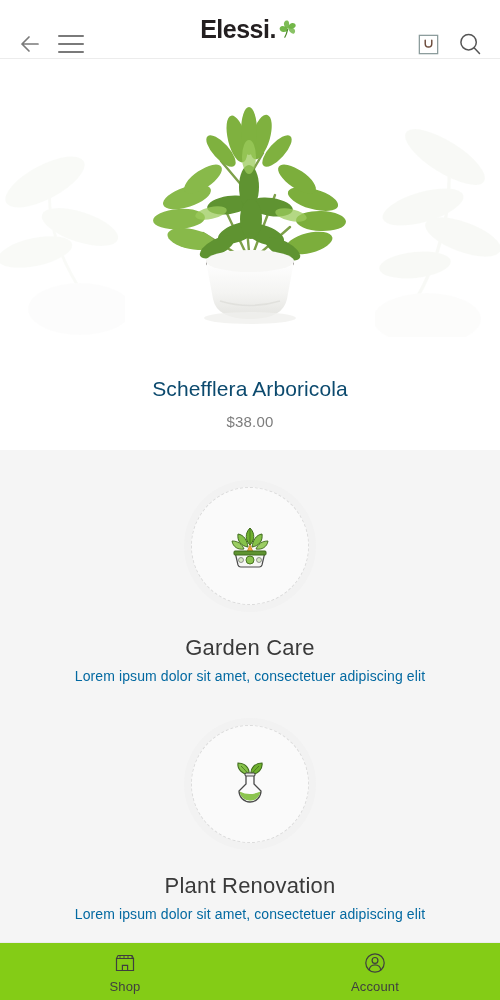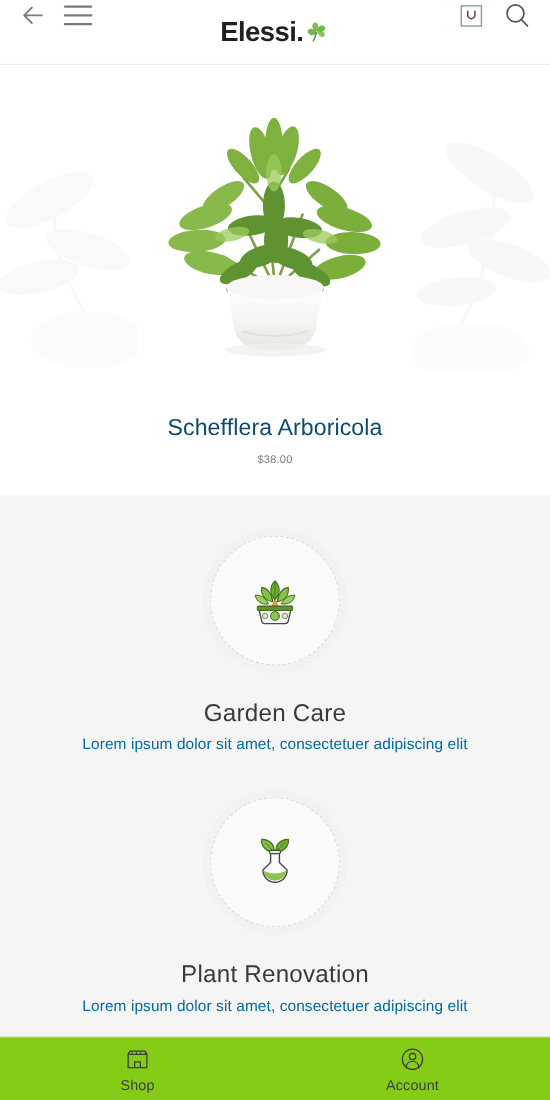--- a/index.html
+++ b/index.html
@@ -14,21 +14,21 @@
     position:relative;
     width:500px; height:1000px;
     display:flex; flex-direction:column;
     background:#ffffff;
   }
 
   
   .header {
     position:relative;
     height:59px; flex:0 0 59px;
-    display:flex; align-items:flex-start;
+    display:flex; align-items:flex-end;
     padding:0 16px;
     background:#fff;
     border-bottom:1px solid #ececec;
   }
   .hdr-left { display:flex; align-items:center; gap:14px; }
   .hdr-right {
     display:flex; align-items:center; gap:14px;
     margin-left:auto;
   }
   .icon-btn {
@@ -86,21 +86,21 @@
   .slide-main { width:250px; height:250px; left:125px; }
   .slide-peek-right { width:250px; height:250px; left:375px; opacity:0.10; }
   .slide-peek-left  { width:250px; height:250px; left:-125px; opacity:0.08; }
 
   .product-meta { text-align:center; margin-top:16px; }
   .product-title {
     font-size:21px; font-weight:500; color:#0c4a6e;
     letter-spacing:0.1px; line-height:1.3;
   }
   .product-price {
-    font-size:10px; color:#7d7d7d; margin-top:11px; letter-spacing:0.2px;
+    font-size:15px; color:#7d7d7d; margin-top:11px; letter-spacing:0.2px;
   }
 
   
   .features {
     flex:1 1 auto;
     background:#f5f5f5;
     padding-top:37px;
     overflow:hidden;
   }
   .feature {

